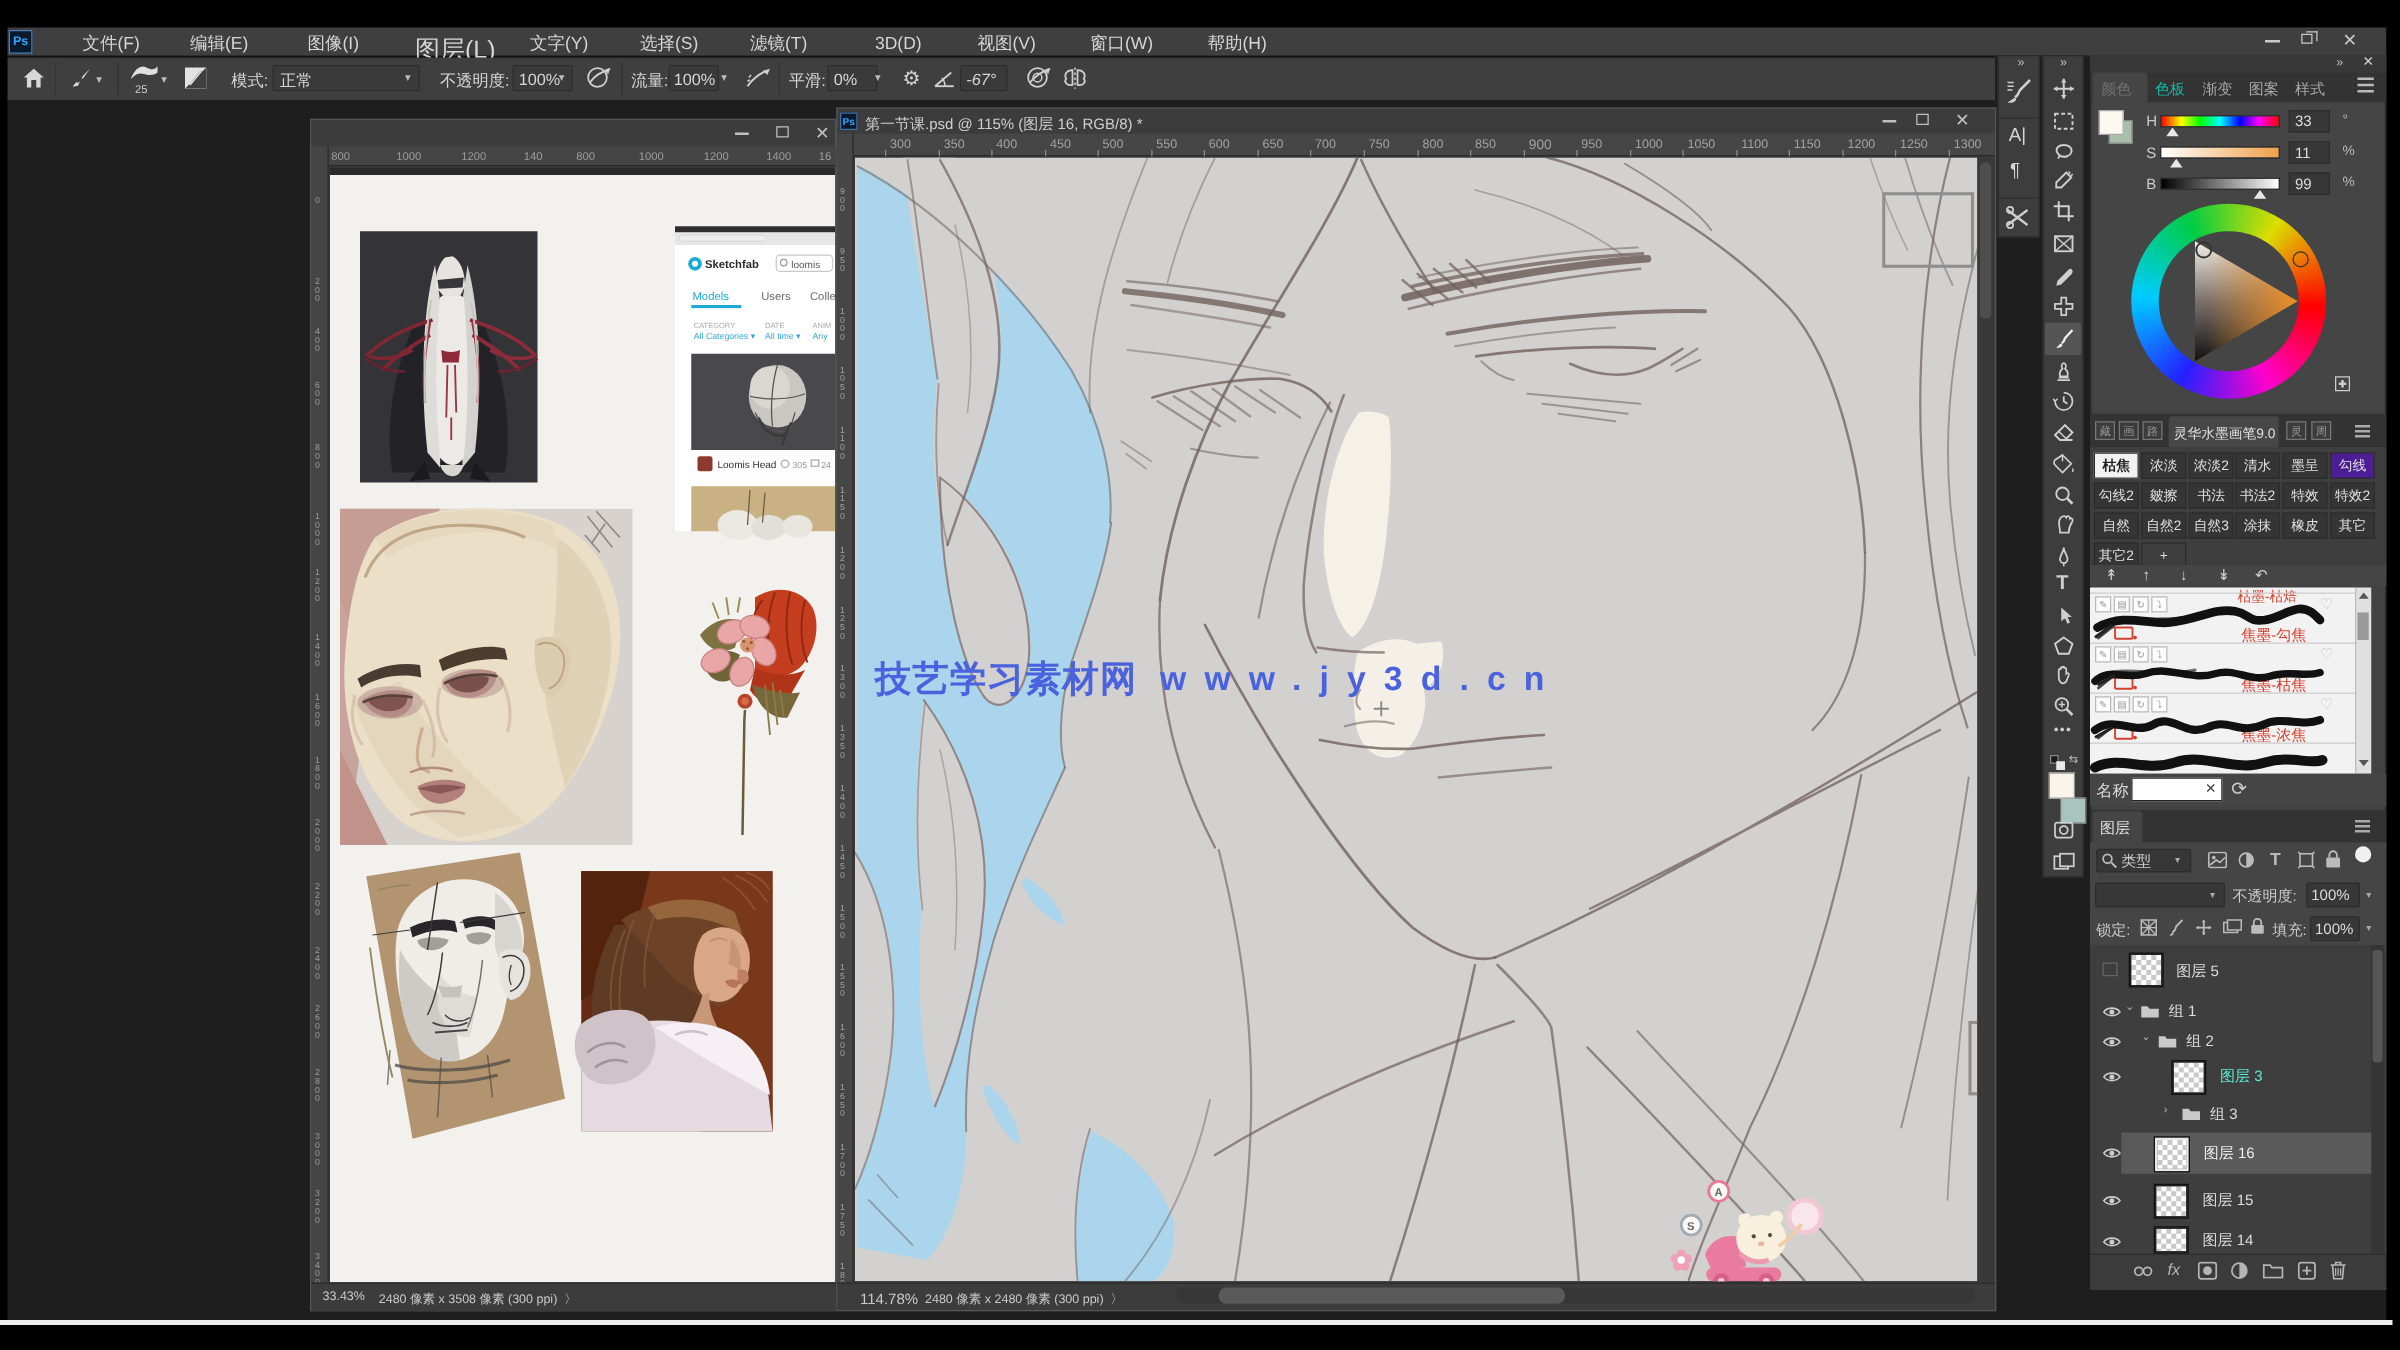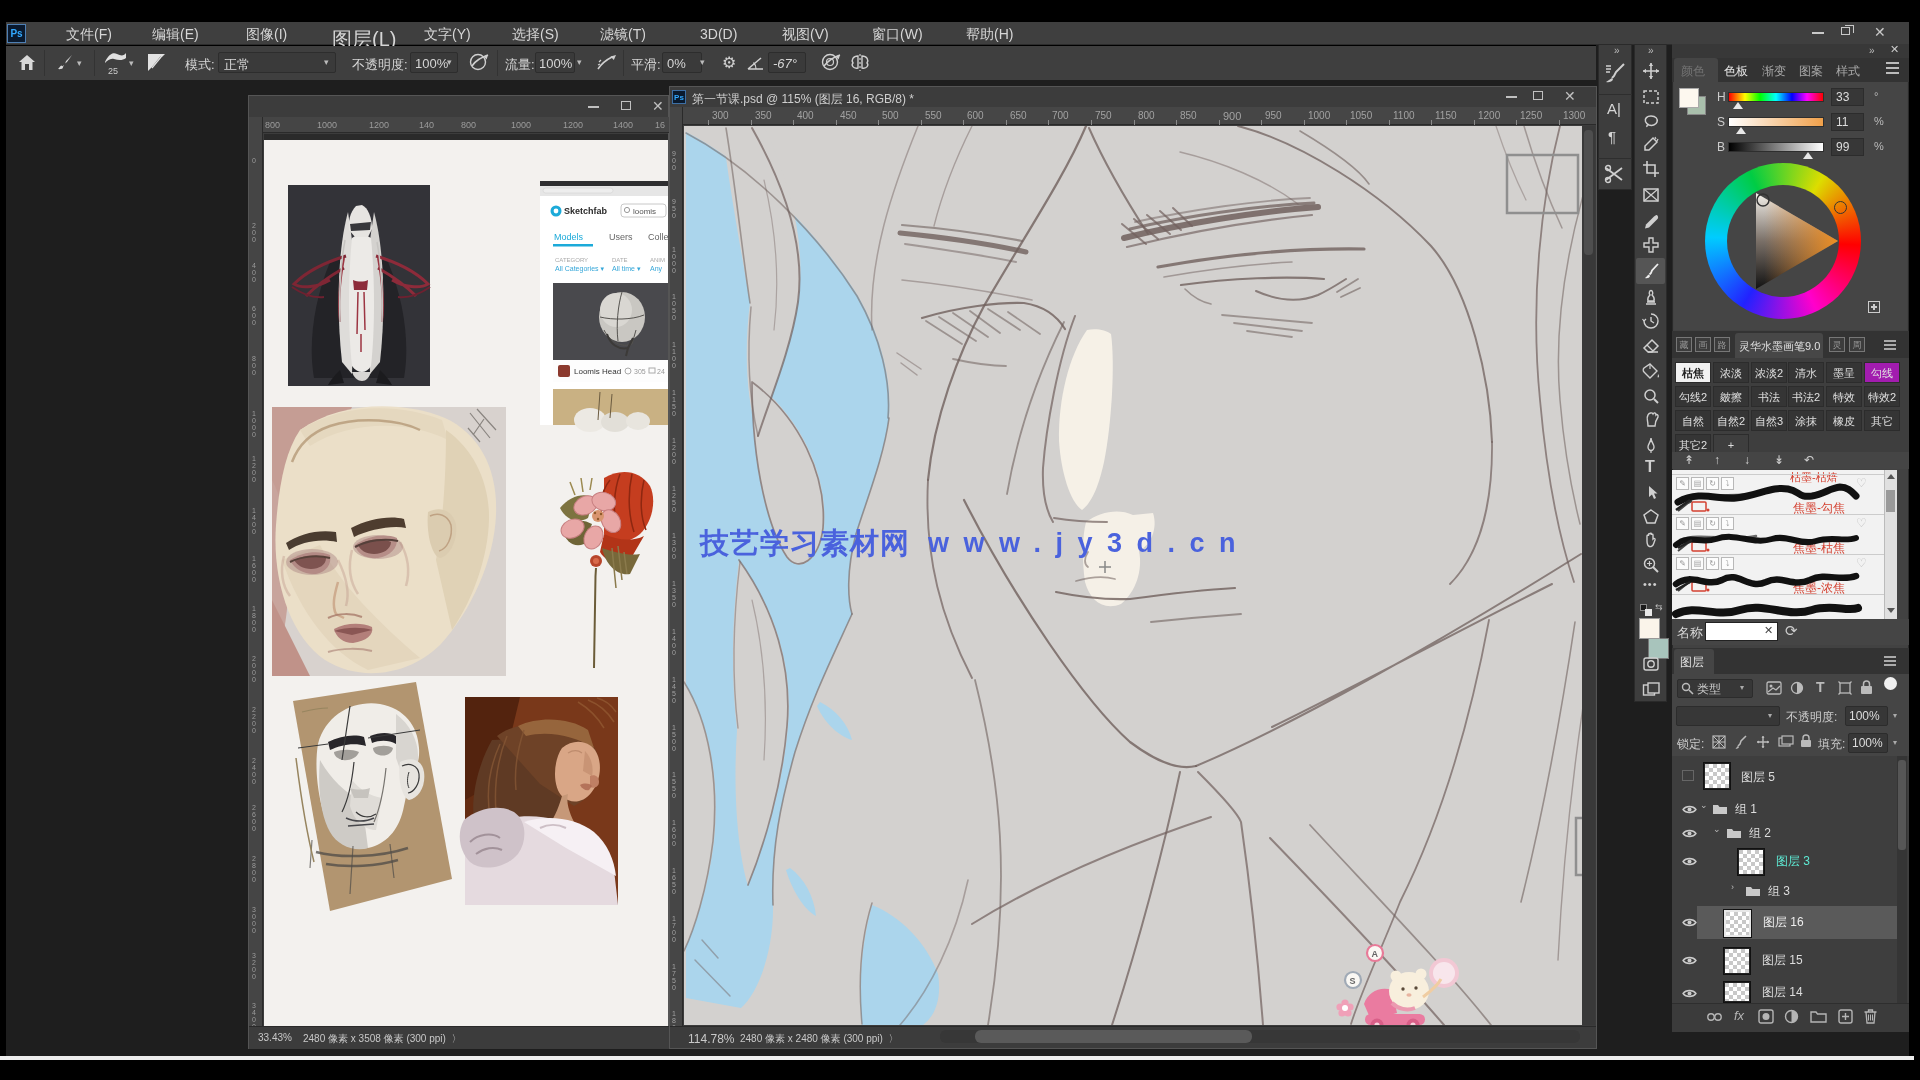--- a/index.html
+++ b/index.html
@@ -617,21 +617,21 @@
     <rect x="1.5" y="4" width="11" height="10" stroke="#cfcfcf" fill="none" stroke-width="1.4"></rect>
     <rect x="6" y="2 " width="11" height="10" fill="#3d3d3d" stroke="#cfcfcf" stroke-width="1.4"></rect>
   </svg>
 <div class="abs" style="left:1672px;top:44px;width:237px;height:988px;background:#424242;border:1px solid #2a2a2a;"></div>
 <div class="abs" style="left:1672px;top:44px;width:237px;height:14px;background:#383838;"></div>
 <div class="abs" style="left:1869px;top:45px;font-size:10px;color:#bbb;">»</div>
 <div class="abs txt" style="left:1890px;top:43px;font-size:11px;color:#ccc;">✕</div>
 <div class="abs" style="left:1672px;top:58px;width:237px;height:24px;background:#333333;"></div>
 <div class="abs" style="left:1674px;top:58px;width:44px;height:24px;background:#454545;border-radius:3px 3px 0 0;"></div>
 <div class="abs txt" style="left:1681px;top:63px;font-size:12px;color:#737373;">颜色</div>
-<div class="abs txt" style="left:1724px;top:63px;font-size:12px;color:#e5e5e5;">色板</div>
+<div class="abs txt" style="left:1724px;top:63px;font-size:12px;color:#14b8a6;">色板</div>
 <div class="abs txt" style="left:1762px;top:63px;font-size:12px;color:#a8a8a8;">渐变</div>
 <div class="abs txt" style="left:1799px;top:63px;font-size:12px;color:#a8a8a8;">图案</div>
 <div class="abs txt" style="left:1836px;top:63px;font-size:12px;color:#a8a8a8;">样式</div>
 <div class="abs" style="left:1886px;top:62px;width:13px;height:2px;background:#bbb;box-shadow:0 5px 0 #bbb, 0 10px 0 #bbb;"></div>
 <div class="abs" style="left:1674px;top:82px;width:233px;height:248px;background:#454545;"></div>
 <div class="abs" style="left:1687px;top:96px;width:19px;height:19px;background:#a9bfac;border:1px solid #888;"></div>
 <div class="abs" style="left:1679px;top:88px;width:20px;height:20px;background:#fdf8ef;border:1px solid #aaa;"></div>
 <div class="abs txt" style="left:1717px;top:90px;font-size:12px;color:#ccc;">H</div>
 <div class="abs" style="left:1728px;top:92px;width:96px;height:10px;background:linear-gradient(90deg,#f00,#ff0 17%,#0f0 33%,#0ff 50%,#00f 67%,#f0f 83%,#f00);border:1px solid #2e2e2e;"></div>
 <div class="abs" style="left:1733px;top:102px;width:0;height:0;border-left:5px solid transparent;border-right:5px solid transparent;border-bottom:7px solid #e8e8e8;"></div>
@@ -680,21 +680,21 @@
 <div class="abs txt" style="left:1739px;top:339px;font-size:11px;color:#e0e0e0;">灵华水墨画笔9.0</div>
 <div class="abs" style="left:1829px;top:337px;width:16px;height:15px;border:1px solid #777;background:#3c3c3c;color:#999;font-size:9px;text-align:center;line-height:14px;">灵</div>
 <div class="abs" style="left:1849px;top:337px;width:16px;height:15px;border:1px solid #777;background:#3c3c3c;color:#999;font-size:9px;text-align:center;line-height:14px;">周</div>
 <div class="abs" style="left:1884px;top:340px;width:12px;height:2px;background:#aaa;box-shadow:0 4px 0 #aaa, 0 8px 0 #aaa;"></div>
 <div class="abs" style="left:1672px;top:358px;width:237px;height:100px;background:#3e3e3e;"></div>
 <div class="abs" style="left:1675px;top:362px;width:36px;height:21px;background:#f2f2f2;color:#222;font-weight:bold;border:1px solid #2c2c2c;font-size:11px;text-align:center;line-height:20px;white-space:nowrap;">枯焦</div>
 <div class="abs" style="left:1713px;top:362px;width:36px;height:21px;background:#353535;color:#e0e0e0;border:1px solid #2c2c2c;font-size:11px;text-align:center;line-height:20px;white-space:nowrap;">浓淡</div>
 <div class="abs" style="left:1751px;top:362px;width:36px;height:21px;background:#353535;color:#e0e0e0;border:1px solid #2c2c2c;font-size:11px;text-align:center;line-height:20px;white-space:nowrap;">浓淡2</div>
 <div class="abs" style="left:1788px;top:362px;width:36px;height:21px;background:#353535;color:#e0e0e0;border:1px solid #2c2c2c;font-size:11px;text-align:center;line-height:20px;white-space:nowrap;">清水</div>
 <div class="abs" style="left:1826px;top:362px;width:36px;height:21px;background:#353535;color:#e0e0e0;border:1px solid #2c2c2c;font-size:11px;text-align:center;line-height:20px;white-space:nowrap;">墨呈</div>
-<div class="abs" style="left:1864px;top:362px;width:36px;height:21px;background:#a21caf;color:#e0e0e0;border:1px solid #2c2c2c;font-size:11px;text-align:center;line-height:20px;white-space:nowrap;">勾线</div>
+<div class="abs" style="left:1864px;top:362px;width:36px;height:21px;background:#4c1d95;color:#e0e0e0;border:1px solid #2c2c2c;font-size:11px;text-align:center;line-height:20px;white-space:nowrap;">勾线</div>
 <div class="abs" style="left:1675px;top:386px;width:36px;height:21px;background:#353535;color:#e0e0e0;border:1px solid #2c2c2c;font-size:11px;text-align:center;line-height:20px;white-space:nowrap;">勾线2</div>
 <div class="abs" style="left:1713px;top:386px;width:36px;height:21px;background:#353535;color:#e0e0e0;border:1px solid #2c2c2c;font-size:11px;text-align:center;line-height:20px;white-space:nowrap;">皴擦</div>
 <div class="abs" style="left:1751px;top:386px;width:36px;height:21px;background:#353535;color:#e0e0e0;border:1px solid #2c2c2c;font-size:11px;text-align:center;line-height:20px;white-space:nowrap;">书法</div>
 <div class="abs" style="left:1788px;top:386px;width:36px;height:21px;background:#353535;color:#e0e0e0;border:1px solid #2c2c2c;font-size:11px;text-align:center;line-height:20px;white-space:nowrap;">书法2</div>
 <div class="abs" style="left:1826px;top:386px;width:36px;height:21px;background:#353535;color:#e0e0e0;border:1px solid #2c2c2c;font-size:11px;text-align:center;line-height:20px;white-space:nowrap;">特效</div>
 <div class="abs" style="left:1864px;top:386px;width:36px;height:21px;background:#353535;color:#e0e0e0;border:1px solid #2c2c2c;font-size:11px;text-align:center;line-height:20px;white-space:nowrap;">特效2</div>
 <div class="abs" style="left:1675px;top:410px;width:36px;height:21px;background:#353535;color:#e0e0e0;border:1px solid #2c2c2c;font-size:11px;text-align:center;line-height:20px;white-space:nowrap;">自然</div>
 <div class="abs" style="left:1713px;top:410px;width:36px;height:21px;background:#353535;color:#e0e0e0;border:1px solid #2c2c2c;font-size:11px;text-align:center;line-height:20px;white-space:nowrap;">自然2</div>
 <div class="abs" style="left:1751px;top:410px;width:36px;height:21px;background:#353535;color:#e0e0e0;border:1px solid #2c2c2c;font-size:11px;text-align:center;line-height:20px;white-space:nowrap;">自然3</div>
 <div class="abs" style="left:1788px;top:410px;width:36px;height:21px;background:#353535;color:#e0e0e0;border:1px solid #2c2c2c;font-size:11px;text-align:center;line-height:20px;white-space:nowrap;">涂抹</div>

